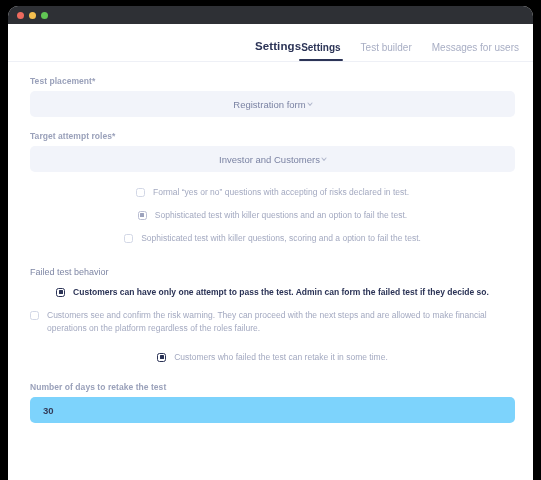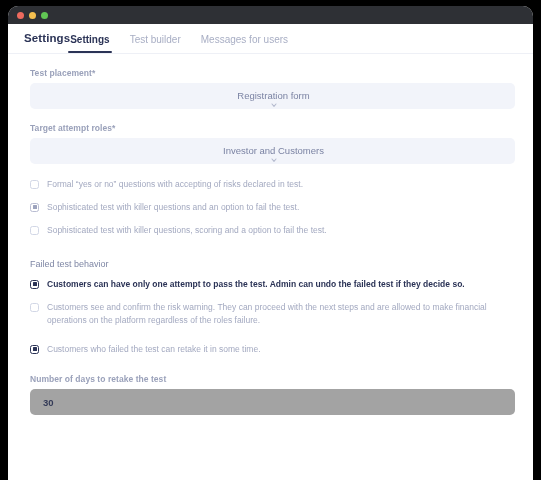--- a/index.html
+++ b/index.html
@@ -48,23 +48,23 @@
     height: 456px;
     background: #ffffff;
     overflow: hidden;
     position: relative;
   }
 
   
   .header {
     display: flex;
     align-items: flex-end;
-    justify-content: flex-start;
+    justify-content: flex-end;
     padding: 0 14px 0 16px;
-    height: 30px;
+    height: 38px;
     border-bottom: 1px solid #eef0f6;
     box-sizing: border-box;
   }
   .page-title {
     font-size: 11.5px;
     font-weight: bold;
     color: #2b3356;
     letter-spacing: 0.1px;
     padding-bottom: 9px;
   }
@@ -109,26 +109,25 @@
     margin-bottom: 5px;
     letter-spacing: 0.05px;
     font-weight: bold;
   }
   .select {
     height: 26px;
     background: #f2f4fa;
     border-radius: 5px;
     display: flex;
     align-items: center;
-    justify-content: flex-end;
+    justify-content: center;
     padding: 0 11px 0 13px;
     box-sizing: border-box;
     cursor: pointer;
     margin-bottom: 14px;
-    flex-direction: column;
   }
   .select-value {
     font-size: 9.5px;
     color: #7b83a3;
   }
   .chev {
     width: 8px;
     height: 8px;
     flex: none;
     color: #b4bace;
@@ -140,20 +139,21 @@
     margin: 6px 0 9px 0;
   }
   .section-title.strong { color: #7f87a5; }
 
   .opt {
     display: flex;
     align-items: flex-start;
     gap: 8px;
     margin-bottom: 10px;
     cursor: pointer;
+    justify-content: center;
   }
   .opt-text {
     font-size: 8.5px;
     line-height: 13px;
     color: #a3a9c0;
     padding-top: 0px;
   }
   .opt.checked-strong .opt-text {
     color: #2b3356;
     font-weight: bold;
@@ -190,21 +190,21 @@
     left: 1.5px; top: 1.5px;
     width: 4px; height: 4px;
     background: #2b3356;
     border-radius: 0.5px;
   }
 
   .spacer-sm { height: 6px; }
 
   .text-input {
     height: 26px;
-    background: #a3a3a3;
+    background: #7dd3fc;
     border-radius: 5px;
     display: flex;
     align-items: center;
     padding: 0 13px;
     box-sizing: border-box;
     font-size: 9.5px;
     color: #333a57;
     font-weight: bold;
   }
 </style>
@@ -261,21 +261,21 @@
         <span class="box"></span>
         <span class="opt-text">Sophisticated test with killer questions, scoring and a option to fail the test.</span>
       </div>
 
       <div class="spacer-sm"></div>
 
       <div class="section-title strong">Failed test behavior</div>
 
       <div class="opt checked-strong">
         <span class="box on"></span>
-        <span class="opt-text">Customers can have only one attempt to pass the test. Admin can undo the failed test if they decide so.</span>
+        <span class="opt-text">Customers can have only one attempt to pass the test. Admin can form the failed test if they decide so.</span>
       </div>
       <div class="opt">
         <span class="box"></span>
         <span class="opt-text">Customers see and confirm the risk warning. They can proceed with the next steps and are allowed to make financial operations on the platform regardless of the roles failure.</span>
       </div>
 
       <div class="spacer-sm"></div>
 
       <div class="opt">
         <span class="box on"></span>

